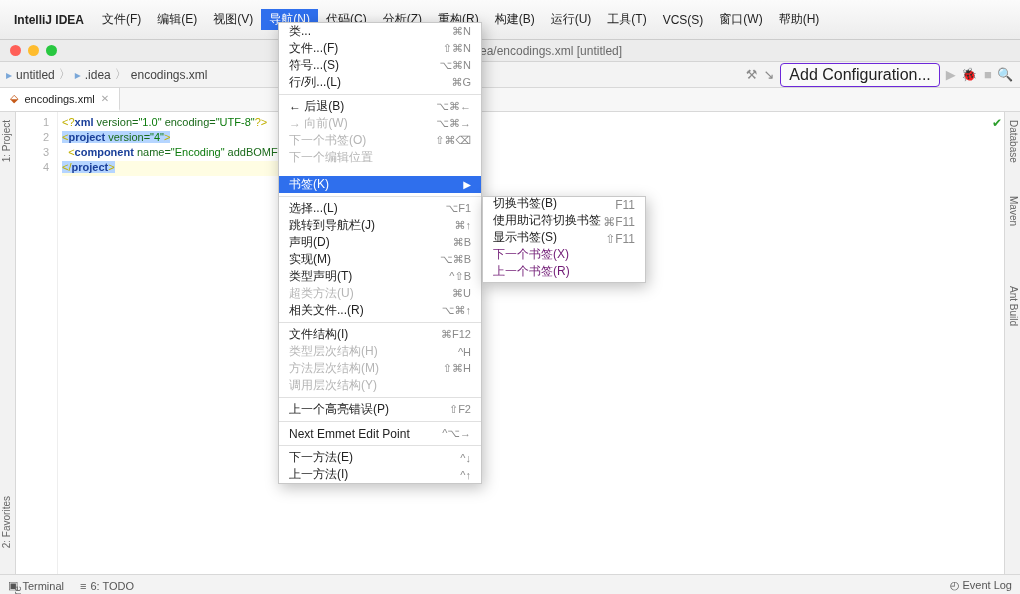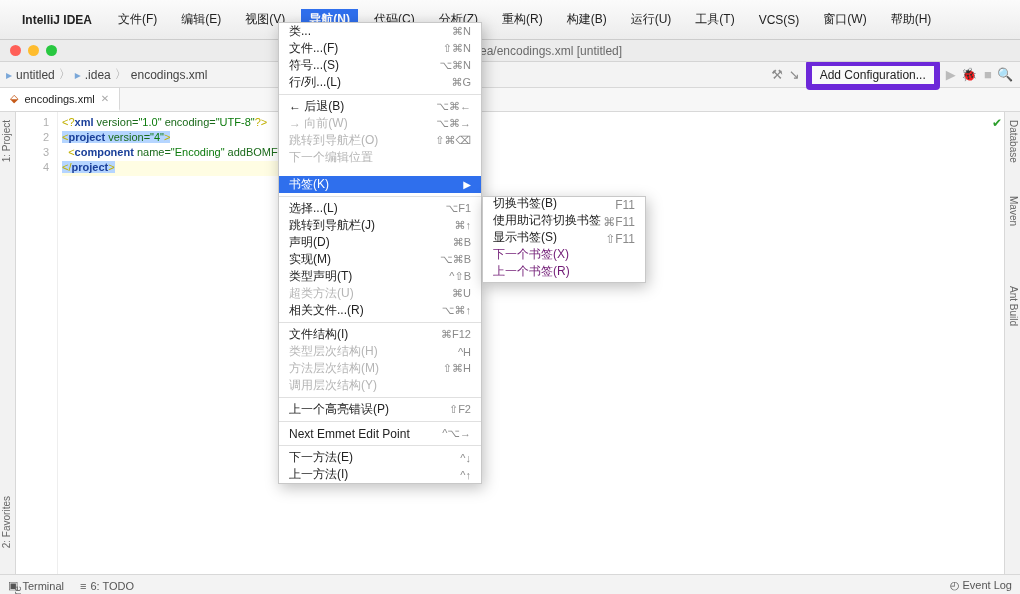--- a/index.html
+++ b/index.html
@@ -1,32 +1,32 @@
 <!DOCTYPE html>
 <html><head>
 <meta charset="utf-8">
 <style>
 *{margin:0;padding:0;box-sizing:border-box;font-family:-apple-system,"Helvetica Neue",Arial,sans-serif;}
 body{width:1020px;height:594px;background:#f2f2f2;overflow:hidden;font-size:12px;color:#222;}
-.menubar{height:40px;background:linear-gradient(#fbfbfb,#ececec);display:flex;align-items:center;padding:0 8px;gap:8px;border-bottom:1px solid #ccc;}
+.menubar{height:40px;background:linear-gradient(#fbfbfb,#ececec);display:flex;align-items:center;padding:0 8px;gap:0;border-bottom:1px solid #ccc;}
 .apple{font-size:14px;margin-right:6px;}
 .app-name{font-weight:700;margin-right:10px;}
 .menubar .mi{padding:2px 8px;cursor:default;}
-.menubar .mi.active{background:#2f6fed;color:#fff;font-weight:bold;}
+.menubar .mi.active{background:#2f6fed;color:#fff;}
 .titlebar{height:22px;background:#ececec;display:flex;align-items:center;border-bottom:1px solid #d4d4d4;position:relative;}
 .traffic{display:flex;gap:7px;padding-left:10px;align-items:center;}
 .dot{width:11px;height:11px;border-radius:50%;}
 .dot.r{background:#ff5f57;}.dot.y{background:#febc2e;}.dot.g{background:#28c840;}
 .title-txt{position:absolute;left:50%;transform:translateX(-50%);color:#6a6a6a;font-size:12px;}
 .toolbar{height:26px;background:#f3f3f3;border-bottom:1px solid #d8d8d8;display:flex;align-items:center;padding:0 6px;justify-content:space-between;}
 .bc{display:flex;align-items:center;gap:4px;color:#444;}
 .bc .folder{color:#7aa7d8;}
 .bc .sep{color:#999;}
 .rtools{display:flex;align-items:center;gap:6px;}
-.rtools .btn{border:6px solid #6d28d9;background:#fafafa;border-radius:4px;padding:2px 8px;font-size:12px;}
+.rtools .btn{border:1px solid #6d28d9;background:#fafafa;border-radius:4px;padding:2px 8px;font-size:16px;}
 .rtools .ic{color:#8a8a8a;font-size:13px;}
 .tabs{height:24px;background:#f7f7f7;border-bottom:1px solid #d8d8d8;display:flex;align-items:stretch;}
 .tab{display:flex;align-items:center;gap:6px;padding:0 10px;border-right:1px solid #d8d8d8;background:#fff;border-bottom:2px solid #fff;font-size:11px;}
 .tab .close{color:#aaa;font-size:10px;}
 .main{position:relative;height:calc(594px - 22px - 22px - 26px - 24px - 22px - 16px);display:flex;}
 .leftgutter{width:16px;background:#f2f2f2;border-right:1px solid #d8d8d8;position:relative;}
 .sideways{position:absolute;left:0;writing-mode:vertical-rl;transform:rotate(180deg);font-size:10px;color:#666;padding:4px 1px;}
 .s1{top:4px;}.s2{top:380px;}.s3{top:470px;}
 .editor{flex:1;background:#fff;display:flex;font-family:Menlo,Consolas,monospace;font-size:11px;}
 .lnums{width:42px;text-align:right;color:#b0b0b0;padding:4px 8px 0 0;background:#fff;border-right:1px solid #eee;}
@@ -192,21 +192,21 @@
     <hr>
     <div class="row">
       <span>← 后退(B)</span>
       <span class="sc">⌥⌘←</span>
     </div>
     <div class="row disabled">
       <span>→ 向前(W)</span>
       <span class="sc">⌥⌘→</span>
     </div>
     <div class="row disabled">
-      <span>跳转到导航栏(O)</span>
+      <span>下一个书签(O)</span>
       <span class="sc">⇧⌘⌫</span>
     </div>
     <div class="row disabled">
       <span>下一个编辑位置</span>
       <span class="sc"></span>
     </div>
     <div class="row hl">
       <span>书签(K)</span>
       <span class="arrow">▶</span>
     </div>

